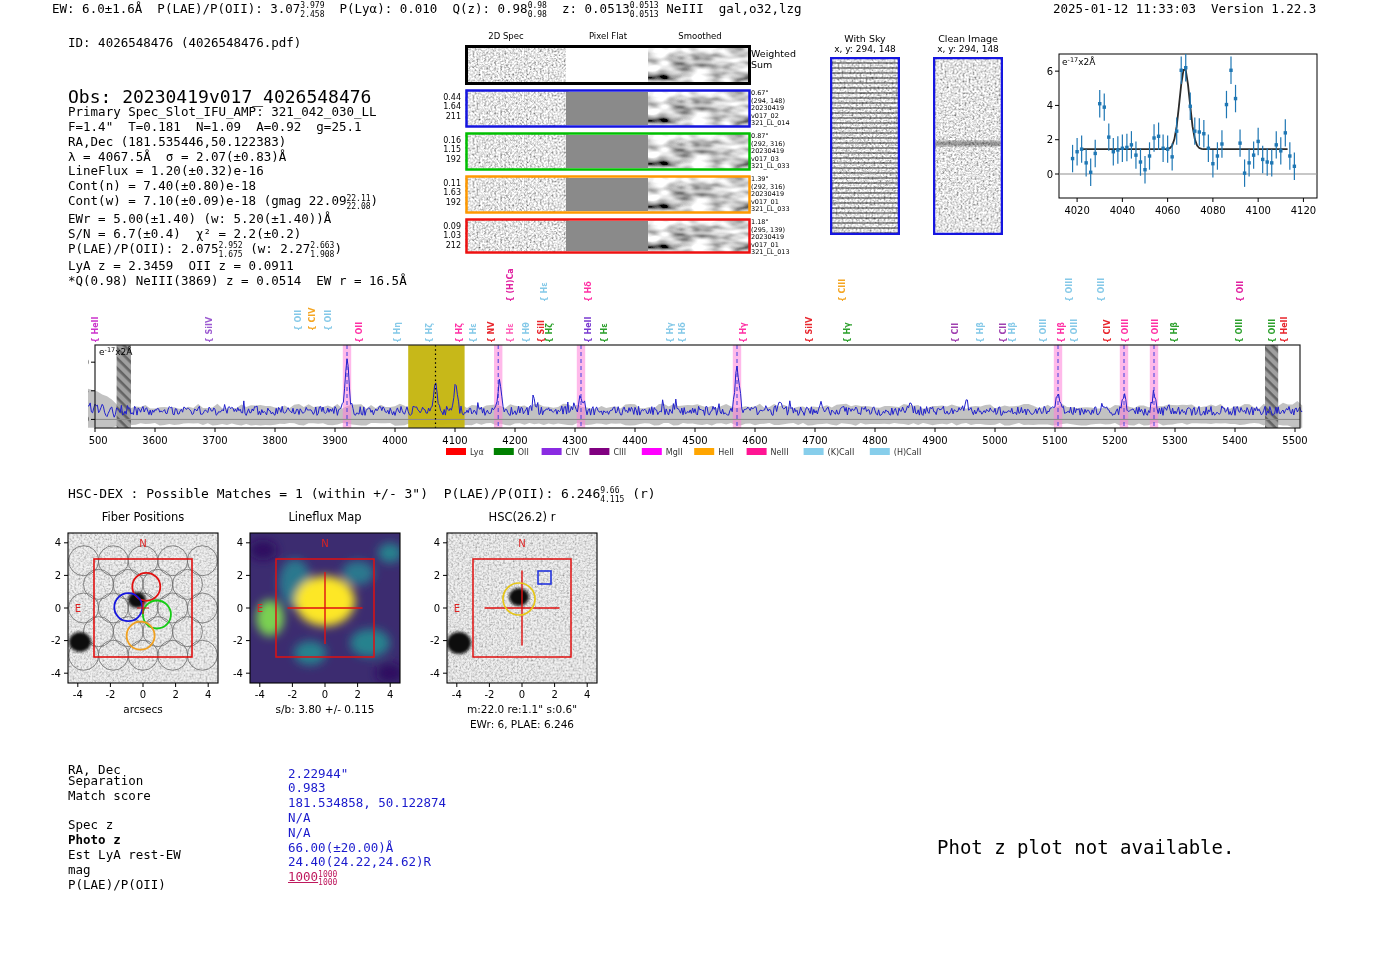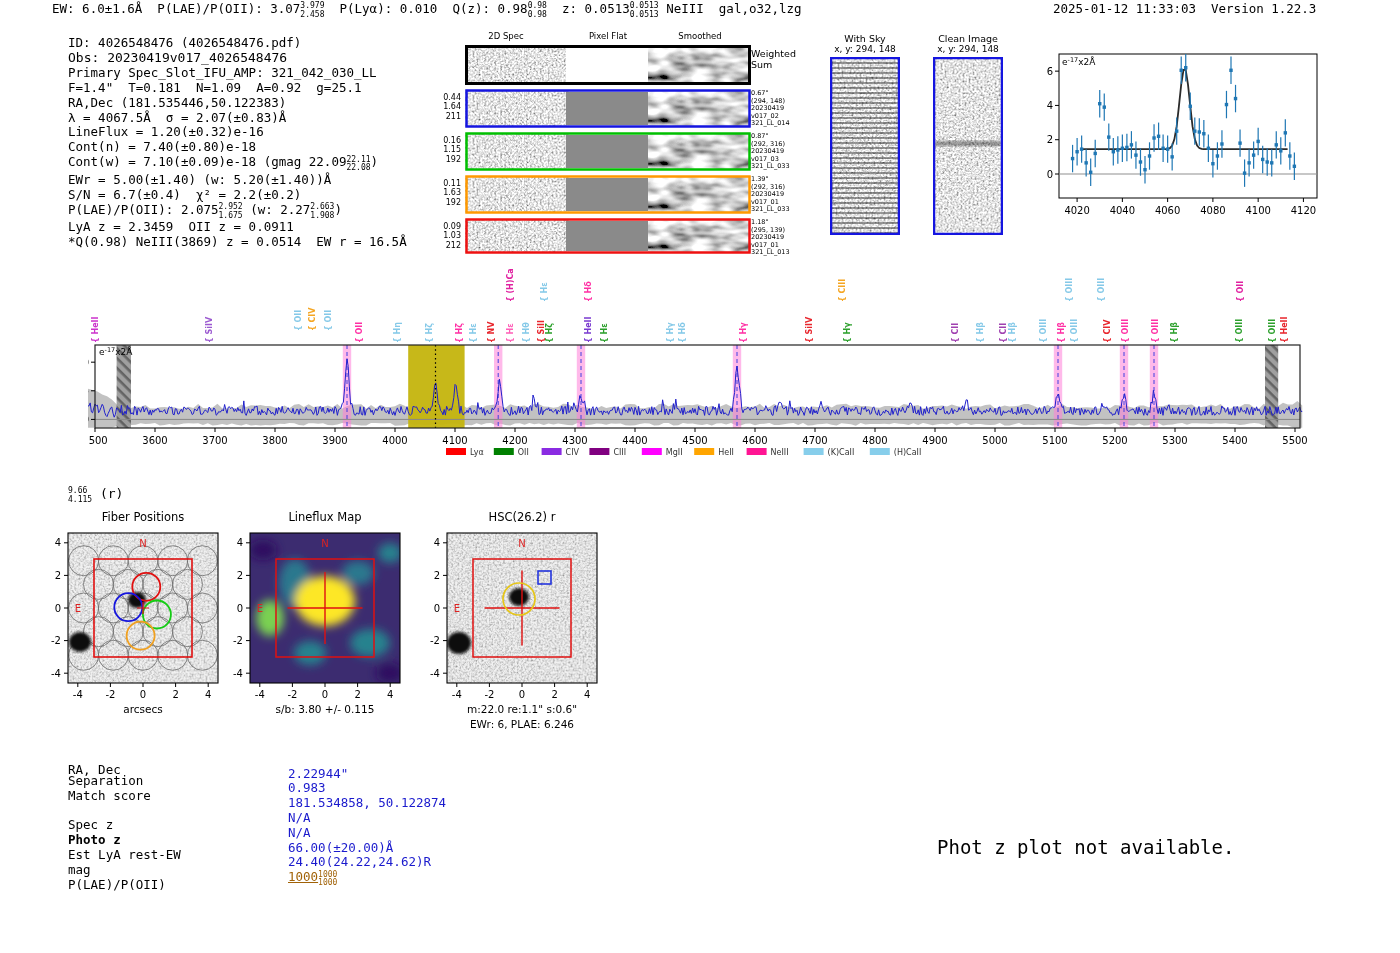--- a/index.html
+++ b/index.html
@@ -58,21 +58,21 @@
           <rect x="35" y="28" width="150" height="150"></rect>
         </clipPath>
     </defs>
   </svg>
 
   <div id="hdr-left" class="abs mono h13" style="left:52px;top:2px"><span>EW: 6.0±1.6Å  P(LAE)/P(OII): 3.07</span><span class="frac"><div>3.979</div><div>2.458</div></span><span>  P(Lyα): 0.010  Q(z): 0.98</span><span class="frac"><div>0.98</div><div>0.98</div></span><span>  z: 0.0513</span><span class="frac"><div>0.0513</div><div>0.0513</div></span><span> NeIII  gal,o32,lzg</span></div>
   <div id="hdr-right" class="abs mono h13" style="left:1053px;top:2px">2025-01-12 11:33:03  Version 1.22.3</div>
 
   <div id="info" class="abs" style="left:68px;top:36px">
       <div style="font-size: 12.5px; line-height: 14.9px; white-space: pre;"><span>ID: 4026548476 (4026548476.pdf)</span></div>
-      <div style="font-size: 13px; line-height: 14.9px; white-space: pre;"><span>Obs: 20230419v017_4026548476</span></div>
+      <div style="font-size: 18px; line-height: 14.9px; white-space: pre; margin-top: 39px;"><span>Obs: 20230419v017_4026548476</span></div>
       <div style="font-size: 12.5px; line-height: 14.9px; white-space: pre;"><span>Primary Spec_Slot_IFU_AMP: 321_042_030_LL</span></div>
       <div style="font-size: 12.5px; line-height: 14.9px; white-space: pre;"><span>F=1.4"  T=0.181  N=1.09  A=0.92  g=25.1</span></div>
       <div style="font-size: 12.5px; line-height: 14.9px; white-space: pre;"><span>RA,Dec (181.535446,50.122383)</span></div>
       <div style="font-size: 12.5px; line-height: 14.9px; white-space: pre;"><span>λ = 4067.5Å  σ = 2.07(±0.83)Å</span></div>
       <div style="font-size: 12.5px; line-height: 14.9px; white-space: pre;"><span>LineFlux = 1.20(±0.32)e-16</span></div>
       <div style="font-size: 12.5px; line-height: 14.9px; white-space: pre;"><span>Cont(n) = 7.40(±0.80)e-18</span></div>
       <div style="font-size: 12.5px; line-height: 14.9px; white-space: pre;"><span>Cont(w) = 7.10(±0.09)e-18 (gmag 22.09</span><span class="frac"><div>22.11</div><div>22.08</div></span><span>)</span></div>
       <div style="font-size: 12.5px; line-height: 14.9px; white-space: pre;"><span>EWr = 5.00(±1.40) (w: 5.20(±1.40))Å</span></div>
       <div style="font-size: 12.5px; line-height: 14.9px; white-space: pre;"><span>S/N = 6.7(±0.4)  χ² = 2.2(±0.2)</span></div>
       <div style="font-size: 12.5px; line-height: 14.9px; white-space: pre;"><span>P(LAE)/P(OII): 2.075</span><span class="frac"><div>2.952</div><div>1.675</div></span><span> (w: 2.27</span><span class="frac"><div>2.663</div><div>1.908</div></span><span>)</span></div>
@@ -441,21 +441,21 @@
       <rect x="606.2" y="180" width="20" height="7" fill="#ffa500"></rect>
       <text x="630.2" y="186.8" font-size="8" fill="#333">HeII</text>
       <rect x="658.6" y="180" width="20" height="7" fill="#ff1493"></rect>
       <text x="682.6" y="186.8" font-size="8" fill="#333">NeIII</text>
       <rect x="715.6" y="180" width="20" height="7" fill="#87ceeb"></rect>
       <text x="739.6" y="186.8" font-size="8" fill="#333">(K)CaII</text>
       <rect x="781.8" y="180" width="20" height="7" fill="#87ceeb"></rect>
       <text x="805.8" y="186.8" font-size="8" fill="#333">(H)CaII</text>
     </svg>
 
-  <div id="hscdex" class="abs mono" style="left:68px;top:486px;font-size:13px"><span class="frac"><div>9.66</div><div>4.115</div></span><span> (r)</span></div>
+  <div id="hscdex" class="abs mono" style="left:68px;top:486px;font-size:13px"><span>HSC-DEX : Possible Matches = 1 (within +/- 3")  P(LAE)/P(OII): 6.246</span><span class="frac"><div>9.66</div><div>4.115</div></span><span> (r)</span></div>
 
   <svg id="panel-fiber" class="abs" style="left:33px;top:505px" width="220" height="235">
     <g clip-path="url(#clipPanel)">
       <rect x="35" y="28" width="150" height="150" fill="#e0e0e0"></rect>
       <rect x="35" y="28" width="150" height="150" filter="url(#fN)" opacity="0.55"></rect>
       <g id="fiber-grid">
           <circle cx="50.66799999999999" cy="150.27" r="15" fill="none" stroke="#6b6b6b" stroke-width="1" opacity="0.8"></circle>
           <circle cx="80.334" cy="150.27" r="15" fill="none" stroke="#6b6b6b" stroke-width="1" opacity="0.8"></circle>
           <circle cx="110" cy="150.27" r="15" fill="none" stroke="#6b6b6b" stroke-width="1" opacity="0.8"></circle>
           <circle cx="139.666" cy="150.27" r="15" fill="none" stroke="#6b6b6b" stroke-width="1" opacity="0.8"></circle>
@@ -609,18 +609,18 @@
       <div style="position: absolute; left: 68px; top: 847px; font-size: 12.5px; white-space: pre; text-align: center;">Est LyA rest-EW</div>
       <div style="position: absolute; left: 68px; top: 861.8px; font-size: 12.5px; white-space: pre;">mag</div>
       <div style="position: absolute; left: 68px; top: 876.6px; font-size: 12.5px; white-space: pre;">P(LAE)/P(OII)</div>
       <div style="position: absolute; left: 288px; top: 765.5px; font-size: 12.5px; white-space: pre; color: rgb(26, 26, 205);"><span>2.22944"</span></div>
       <div style="position: absolute; left: 288px; top: 780.3px; font-size: 12.5px; white-space: pre; color: rgb(26, 26, 205);"><span>0.983</span></div>
       <div style="position: absolute; left: 288px; top: 795.1px; font-size: 12.5px; white-space: pre; color: rgb(26, 26, 205);"><span>181.534858, 50.122874</span></div>
       <div style="position: absolute; left: 288px; top: 809.9px; font-size: 12.5px; white-space: pre; color: rgb(26, 26, 205);"><span>N/A</span></div>
       <div style="position: absolute; left: 288px; top: 824.7px; font-size: 12.5px; white-space: pre; color: rgb(26, 26, 205);"><span>N/A</span></div>
       <div style="position: absolute; left: 288px; top: 839.5px; font-size: 12.5px; white-space: pre; color: rgb(26, 26, 205);"><span>66.00(±20.00)Å</span></div>
       <div style="position: absolute; left: 288px; top: 854.3px; font-size: 12.5px; white-space: pre; color: rgb(26, 26, 205);"><span>24.40(24.22,24.62)R</span></div>
-      <div style="position: absolute; left: 288px; top: 869.1px; font-size: 12.5px; white-space: pre; color: #a16207; text-decoration: underline;"><span>1000</span><span class="frac"><div>1000</div><div>1000</div></span></div>
+      <div style="position: absolute; left: 288px; top: 869.1px; font-size: 12.5px; white-space: pre; color: #be185d; text-decoration: underline;"><span>1000</span><span class="frac"><div>1000</div><div>1000</div></span></div>
     </div>
 
   <div id="photz" class="abs mono" style="left:937px;top:836px;font-size:19px">Phot z plot not available.</div>
 
 </div>
 
 </body></html>

